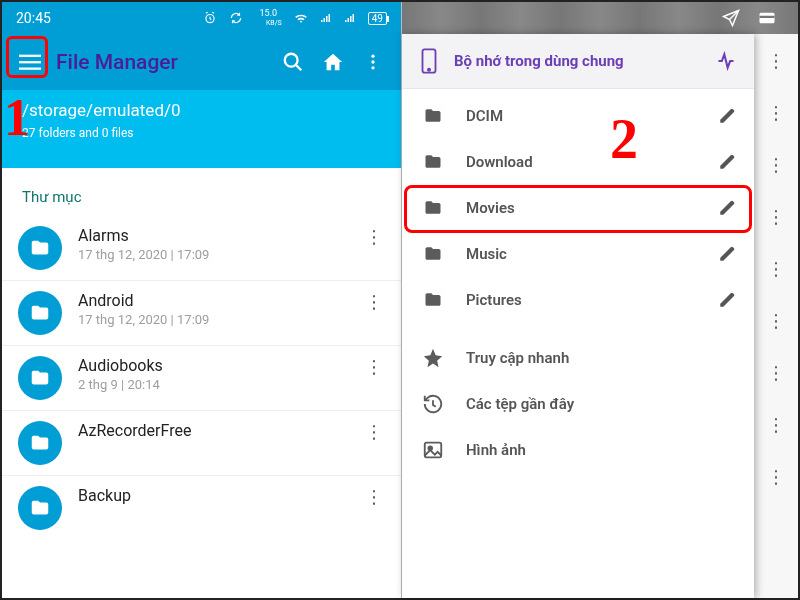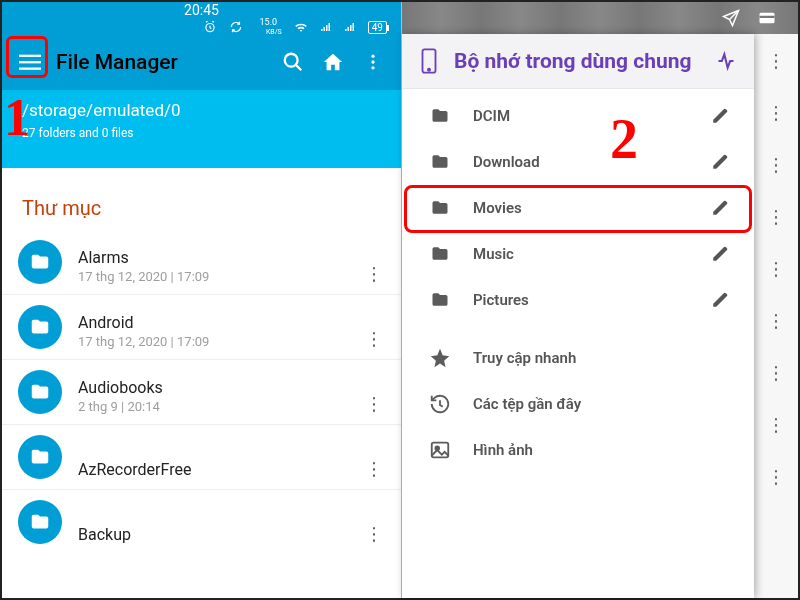--- a/index.html
+++ b/index.html
@@ -37,37 +37,36 @@
 
   
   .status-bar {
     background: #019dd5;
     color: #fff;
     height: 32px;
     display: flex;
     align-items: center;
     padding: 0 14px;
     font-size: 12px;
-    flex-direction: column;
   }
   .status-bar .time { font-size: 14px; }
   .status-bar .right-icons {
     margin-left: auto;
     display: flex;
     align-items: center;
     gap: 12px;
   }
   .status-bar .kbs { font-size: 9px; line-height: 1; text-align:center; }
   .status-bar .batt { border:1px solid #fff; border-radius:2px; padding:0 3px; font-size:10px; position:relative;}
   .status-bar .batt::after{content:"";position:absolute;right:-3px;top:3px;width:2px;height:6px;background:#fff;}
 
   
   .toolbar {
     background: #019dd5;
-    color: #000000;
+    color: #4c1d95;
     height: 56px;
     display: flex;
     align-items: center;
     padding: 0 8px;
   }
   .icon-btn {
     width: 40px;
     height: 40px;
     display: flex;
     align-items: center;
@@ -84,29 +83,29 @@
   
   .path-header {
     background: #00bdef;
     color: #fff;
     padding: 10px 20px 28px;
   }
   .path-header .path { font-size: 17px; }
   .path-header .stats { font-size: 12px; margin-top: 6px; }
 
   .section-label {
-    padding: 28px 20px 10px;
-    color: #c2410c;
-    font-size: 20px;
+    padding: 20px 20px 10px;
+    color: #0f766e;
+    font-size: 15px;
   }
 
   .file-list { flex: 1; overflow: hidden; }
   .file-row {
     display: flex;
-    align-items: flex-end;
+    align-items: flex-start;
     padding: 10px 12px 10px 16px;
     border-bottom: 1px solid #eee;
     gap: 16px;
   }
   .folder-circle {
     width: 44px; height: 44px;
     border-radius: 50%;
     background: #019dd5;
     display: flex;
     align-items: center;
@@ -148,24 +147,24 @@
     display: flex;
     align-items: center;
     padding: 14px 18px;
     gap: 16px;
     background: #f3f2f4;
     border-bottom: 1px solid #e6e6e6;
   }
   .drawer-header .storage-label {
     color: #6b3fb5;
     font-weight: 700;
-    font-size: 21px;
+    font-size: 15px;
     flex: 1;
   }
-  .drawer-list { padding: 4px 7px; }
+  .drawer-list { padding: 4px 0; }
   .drawer-row {
     display: flex;
     align-items: center;
     padding: 12px 18px;
     gap: 20px;
   }
   .drawer-row .dicon {
     width: 26px; height: 22px;
     display:flex;align-items:center;justify-content:center;
     color:#5b5b5b;

